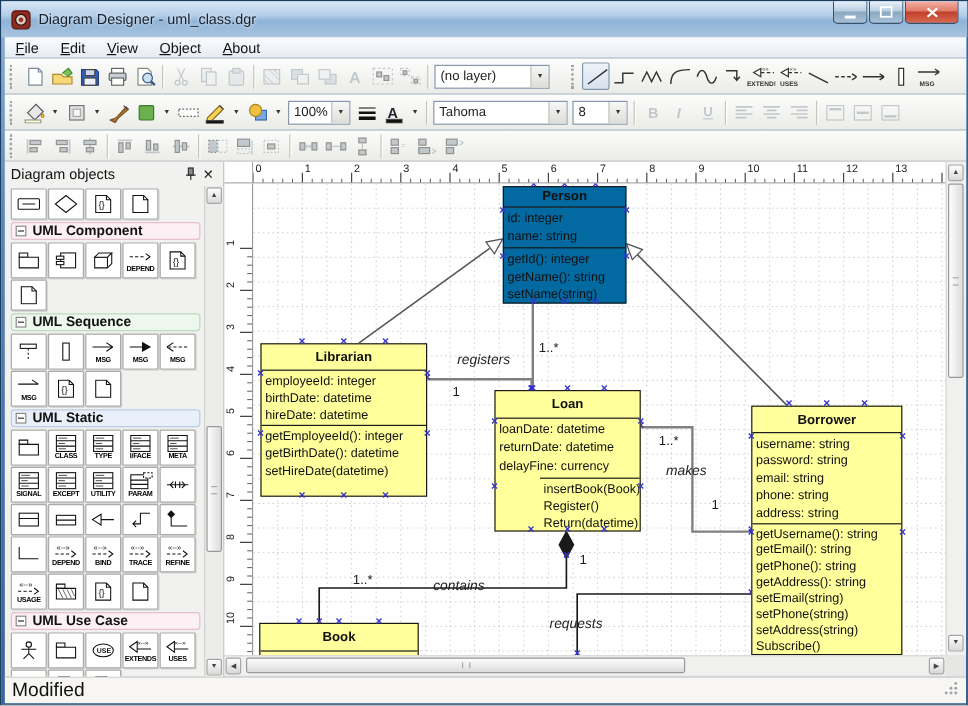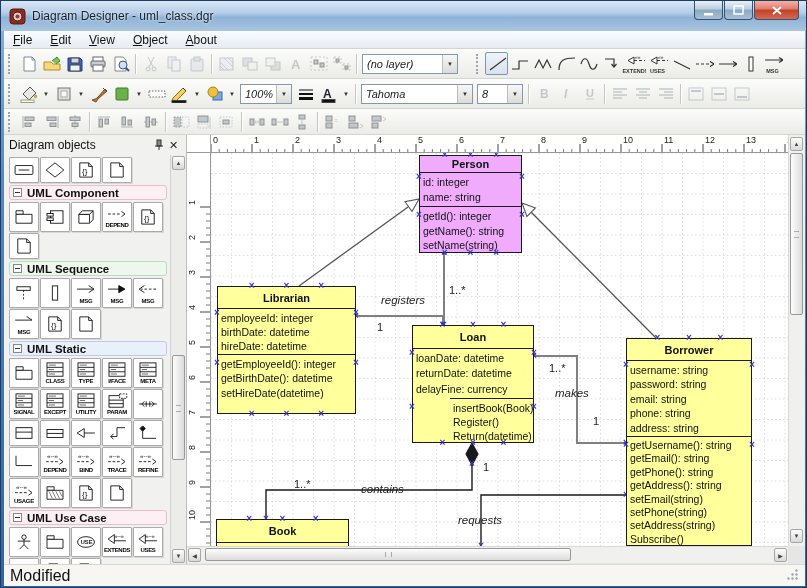--- a/index.html
+++ b/index.html
@@ -28,21 +28,21 @@
   .tb1{top:48px;height:30px;} .tb2{top:78px;height:30px;} .tb3{top:108px;height:26px;}
   .grip{width:5px;height:20px;border-left:2px dotted #9aa4ae;margin:0 4px 0 2px;}
   .tbsep{width:1px;height:20px;background:#c6c6c0;margin:0 3px;box-shadow:1px 0 0 #fff;}
   .tbtn{width:23px;height:23px;display:flex;flex-direction:column;align-items:center;justify-content:center;
     border:1px solid transparent;border-radius:2px;background:transparent;padding:0;}
   .tbtn.sel{border-color:#7e96ac;background:linear-gradient(#eef3f9,#d8e2ee);}
   .tbtn.dis svg{opacity:.55;}
   .tbtn .sub{font-size:5.5px;line-height:5px;color:#333;font-weight:bold;margin-top:-2px;}
   .dd{width:12px;height:23px;display:flex;align-items:center;justify-content:center;font-size:6px;color:#333;}
   .combo{display:flex;height:20px;border:1px solid #8696ac;background:#fff;font-size:11px;color:#222;margin:0 2px;}
-  .combo .val{flex:1;padding:3px 4px 0 4px;white-space:nowrap;overflow:hidden;font-style:italic;}
+  .combo .val{flex:1;padding:3px 4px 0 4px;white-space:nowrap;overflow:hidden;}
   .combo .cbtn{width:15px;background:linear-gradient(#f7f7f6,#dddcd8);border-left:1px solid #bcbcb8;
       display:flex;align-items:center;justify-content:center;font-size:6px;color:#333;}
   
   .sidebar{left:3px;top:134px;width:183px;height:429px;background:#f1f1f0;border-right:1px solid #bcbcbc;}
   .sb-head{height:20px;display:flex;align-items:center;padding:0 5px;font-size:12px;color:#111;}
   .sb-head .t{flex:1;}
   .sb-ico{width:15px;height:15px;display:flex;align-items:center;justify-content:center;font-size:11px;color:#222;}
   .palette{position:absolute;top:20px;left:0;right:16px;bottom:0;overflow:hidden;padding:2px 0 0 5px;}
   .psec-head{display:flex;align-items:center;gap:5px;margin:2px 3px 2px 0;height:15px;border-radius:3px;
      padding:0 3px;font-weight:bold;font-size:11.5px;color:#111;border:1px solid #ccc;}
@@ -1161,21 +1161,21 @@
         <span class="handle" style="left: 145px; top: 163px;">×</span>
         <span class="handle" style="left: 232px; top: 172px;">×</span>
         <span class="handle" style="left: 233px; top: 100px;">×</span>
         <span class="handle" style="left: 233px; top: 172px;">×</span>
         <span class="handle" style="left: 323px; top: 203px;">×</span>
         <span class="handle" style="left: 415px; top: 290px;">×</span>
         <span class="handle" style="left: 261px; top: 311px;">×</span>
         <span class="handle" style="left: 55px; top: 366px;">×</span>
         <span class="handle" style="left: 270px; top: 393px;">×</span>
         <span class="handle" style="left: 415px; top: 342px;">×</span>
-        <div class="uml" style="left: 208px; top: 2px; width: 103px; height: 98px; background: #f0abfc; border-color: rgb(26, 26, 26);">
+        <div class="uml" style="left: 208px; top: 2px; width: 103px; height: 98px; background: #0369a1; border-color: rgb(26, 26, 26);">
           <div class="uml-title" style="height: 16px;">Person</div>
           <div class="uml-sec" style="height: 34px; border-top-color: rgb(26, 26, 26);">
             <div class="uml-line" style="height: 15px; line-height: 15px;">id: integer</div>
             <div class="uml-line" style="height: 15px; line-height: 15px;">name: string</div>
           </div>
           <div class="uml-sec" style="height: 48px; border-top-color: rgb(26, 26, 26);">
             <div class="uml-line" style="height: 14.6667px; line-height: 14.6667px;">getId(): integer</div>
             <div class="uml-line" style="height: 14.6667px; line-height: 14.6667px;">getName(): string</div>
             <div class="uml-line" style="height: 14.6667px; line-height: 14.6667px;">setName(string)</div>
           </div>

